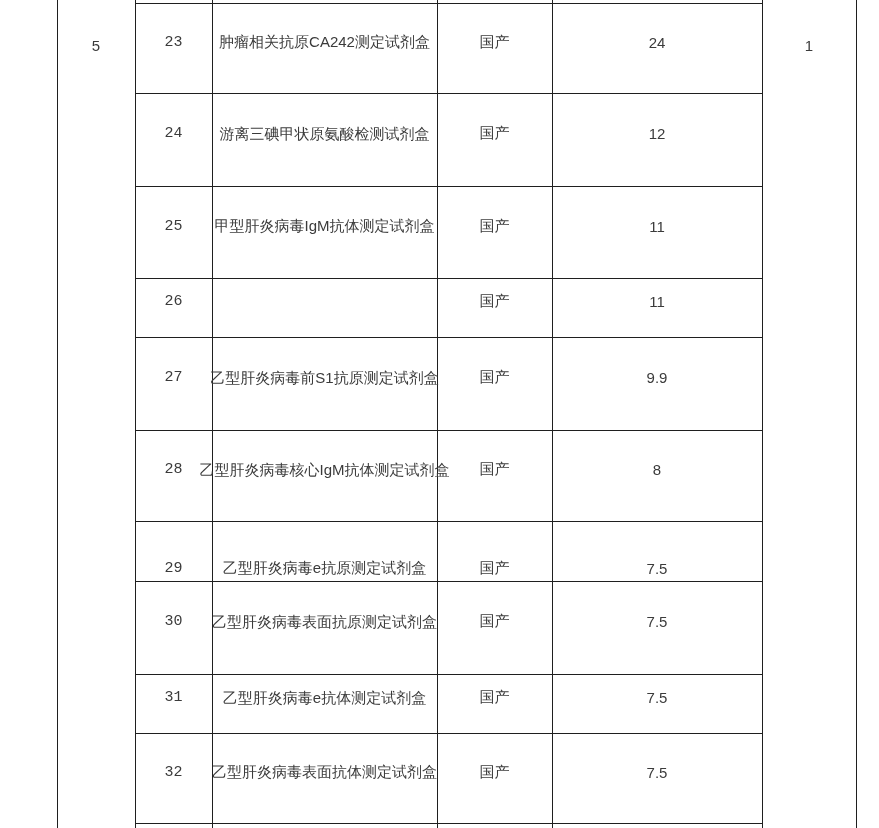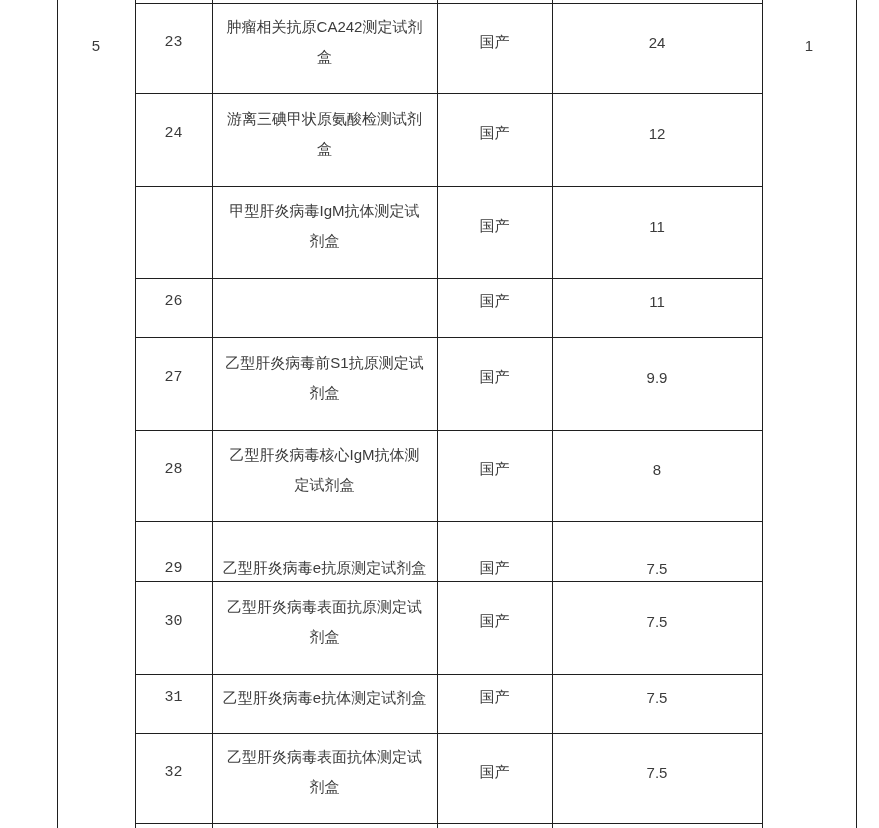--- a/index.html
+++ b/index.html
@@ -37,21 +37,21 @@
     top: 0;
     height: 100%;
     display: flex;
     align-items: center;
     justify-content: center;
     box-sizing: border-box;
     padding-bottom: 12px; 
     text-align: center;
   }
   .seq-cell    { left: 0;     width: 77px; font-family: Liberation Mono, monospace; }
-  .name-cell   { left: 77px;  width: 225px; flex-direction: column; }
+  .name-cell   { left: 77px;  width: 225px; flex-direction: row; }
   .origin-cell { left: 302px; width: 115px; }
   .value-cell  { left: 417px; width: 210px; }
   .name-line   { line-height: 30px; white-space: nowrap; }
   .merged-cell {
     position: absolute;
     top: 0;
     height: 90px;
     display: flex;
     align-items: center;
     justify-content: center;
@@ -96,20 +96,21 @@
     <div class="row" style="top: 93px; height: 93px;">
       <div class="cell seq-cell">24</div>
       <div class="cell name-cell">
         <div class="name-line">游离三碘甲状原氨酸检测试剂</div>
         <div class="name-line">盒</div>
       </div>
       <div class="cell origin-cell">国产</div>
       <div class="cell value-cell">12</div>
     </div>
     <div class="row" style="top: 186px; height: 92px;">
+      <div class="cell seq-cell">25</div>
       <div class="cell name-cell">
         <div class="name-line">甲型肝炎病毒IgM抗体测定试</div>
         <div class="name-line">剂盒</div>
       </div>
       <div class="cell origin-cell">国产</div>
       <div class="cell value-cell">11</div>
     </div>
     <div class="row" style="top: 278px; height: 59px;">
       <div class="cell seq-cell">26</div>
       <div class="cell origin-cell">国产</div>

